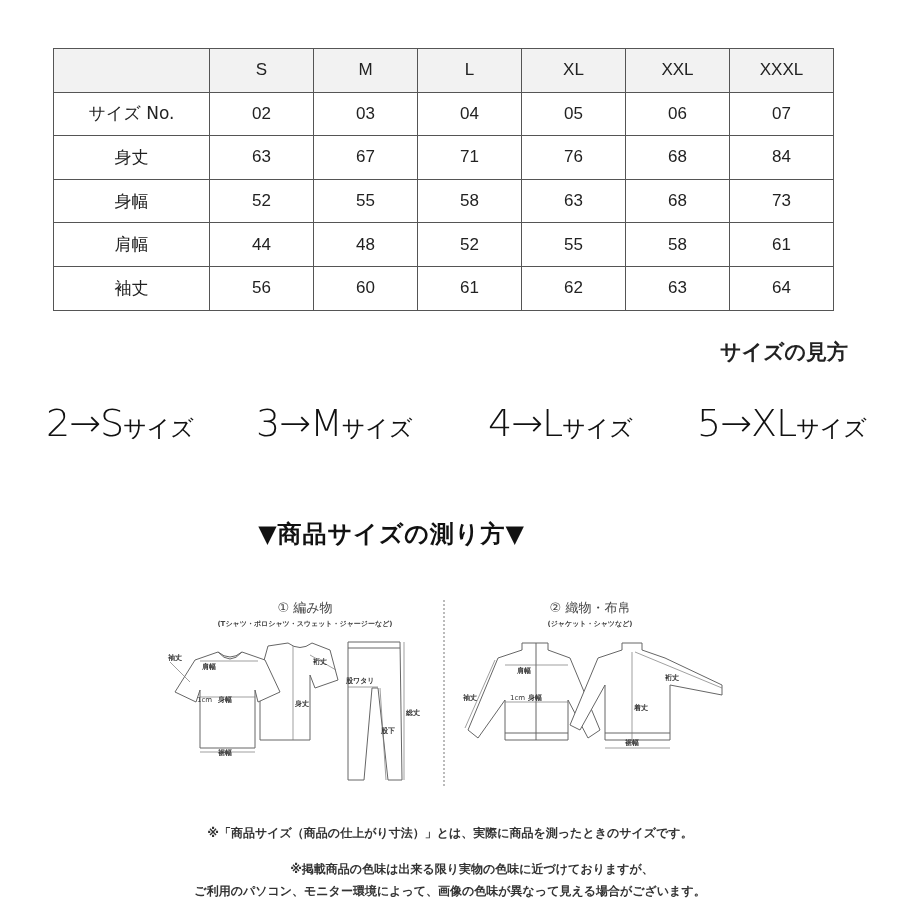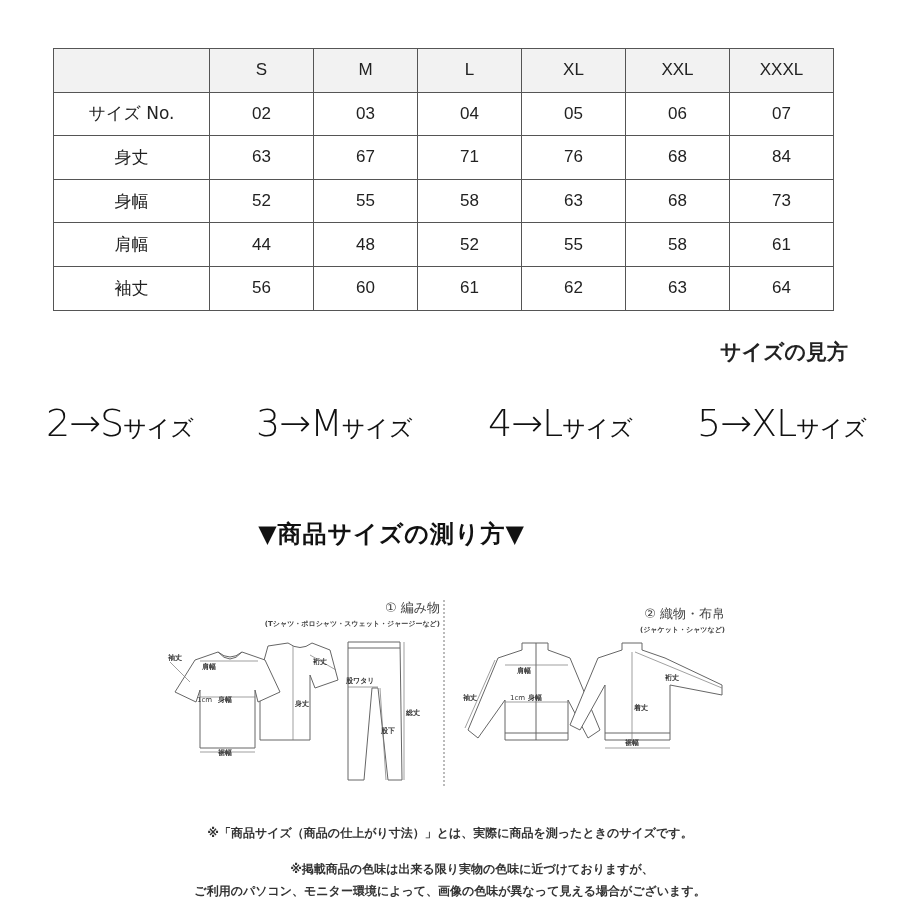--- a/index.html
+++ b/index.html
@@ -30,21 +30,21 @@
   }
   .guide-item .big { font-size: 38px; font-weight: 300; letter-spacing: -1px; }
   .guide-item .small { font-size: 23px; }
 
   .measure-title {
     position: absolute; top: 518px; left: 0; width: 783px; text-align: center;
     font-size: 24px; font-weight: bold; color: #111; letter-spacing: 1px;
   }
 
   .col-heading {
-    position: absolute; text-align: right; color: #444; white-space: nowrap;
+    position: absolute; text-align: center; color: #444; white-space: nowrap;
   }
   .col-heading .h1 { font-size: 13px; }
   .col-heading .h2 { font-size: 7px; font-weight: bold; margin-top: 2px; }
 
   .divider {
     position: absolute; left: 443px; top: 600px; height: 186px; width: 0;
     border-left: 2px dotted #bbb;
   }
 
   svg.illust { position: absolute; }
@@ -134,21 +134,21 @@
   <span class="big">5</span><span class="big">→</span><span class="big">XL</span><span class="small">サイズ</span>
 </div>
 
 <div class="measure-title">▼商品サイズの測り方▼</div>
 
 <div class="col-heading" style="left:170px; width:270px; top:599px;">
   <div class="h1">① 編み物</div>
   <div class="h2">(Tシャツ・ポロシャツ・スウェット・ジャージーなど)</div>
 </div>
 
-<div class="col-heading" style="left:455px; width:270px; top:599px;margin-top:6px;">
+<div class="col-heading" style="left:455px; width:270px; top:599px;">
   <div class="h1">② 織物・布帛</div>
   <div class="h2">(ジャケット・シャツなど)</div>
 </div>
 
 <div class="divider"></div>
 
 <svg class="illust" style="left:160px; top:640px;" width="280" height="145" viewBox="0 0 280 145">
   <g fill="#fff" stroke="#666" stroke-width="1">
 
     <path d="M108,6 L128,3 Q140,12 152,3 L170,10 L178,40 L155,48 L150,35 L150,100 L100,100 L100,35 Z"></path>

